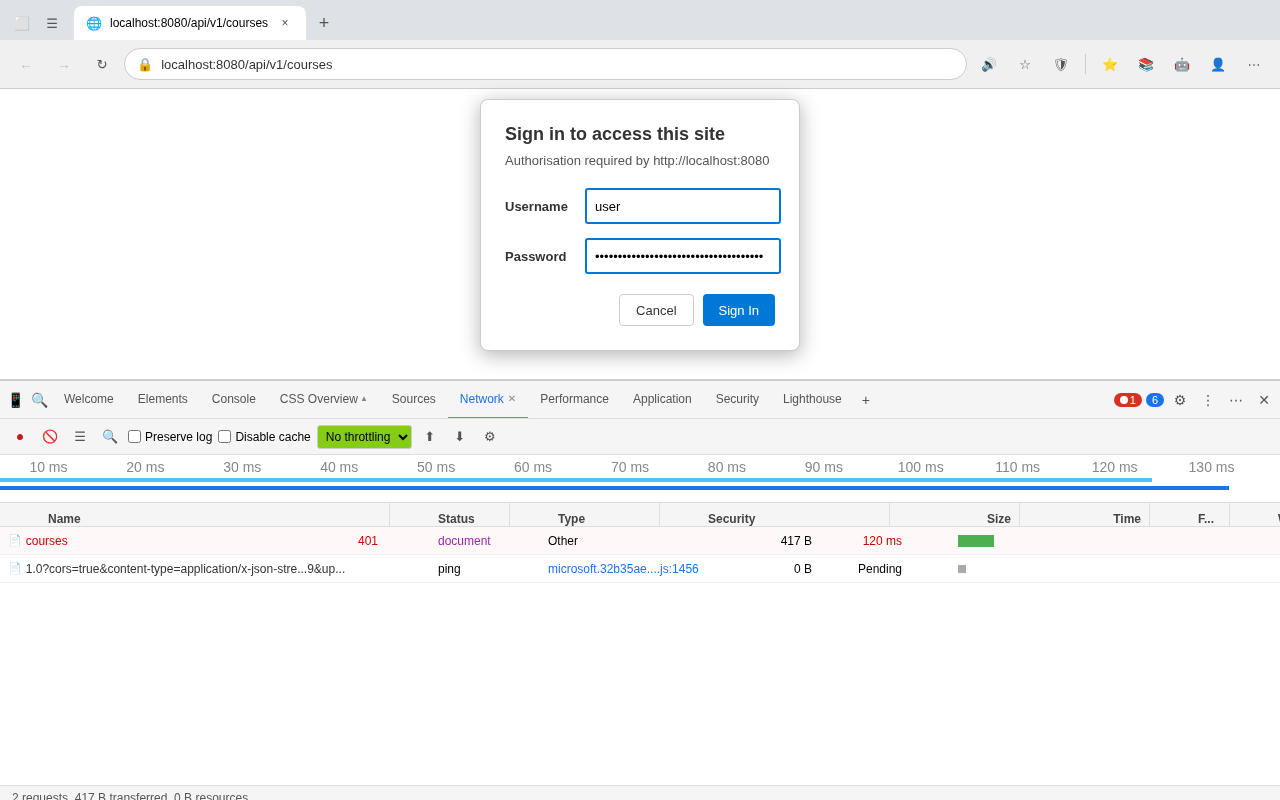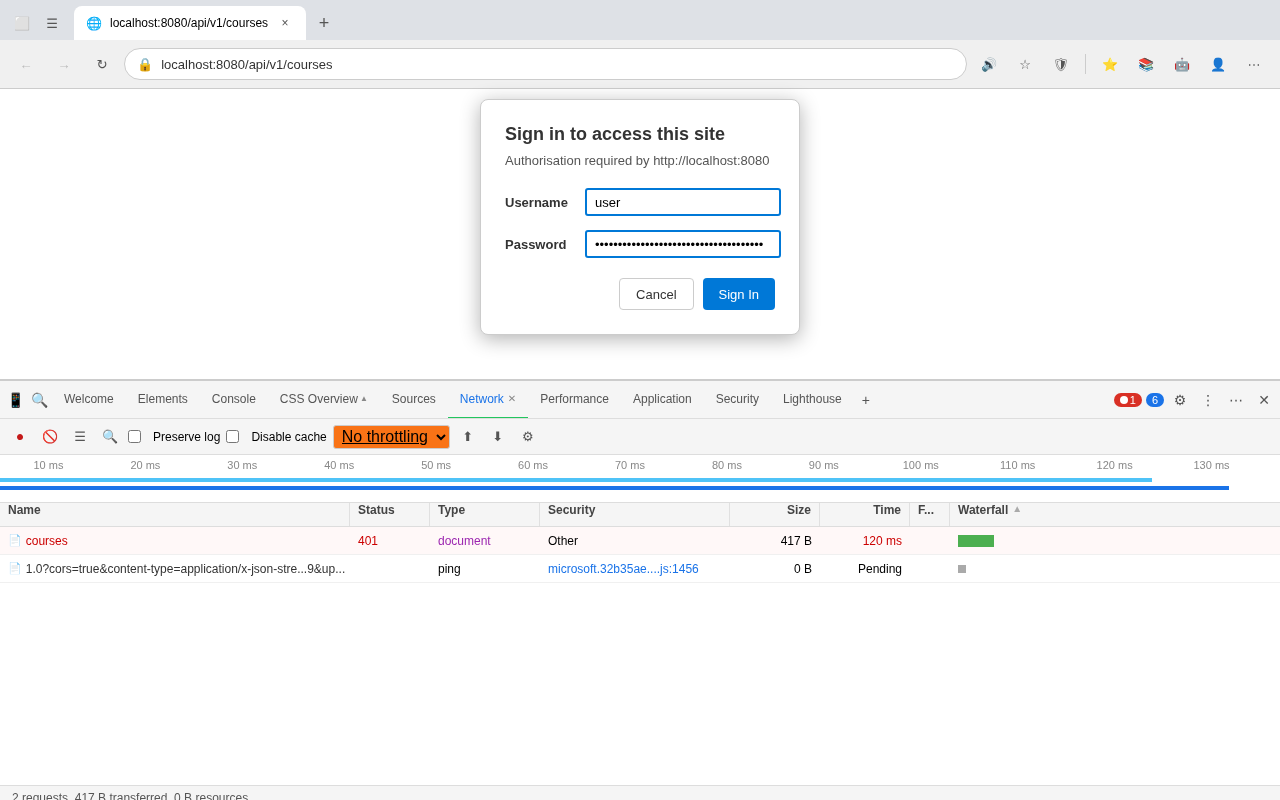--- a/index.html
+++ b/index.html
@@ -27,51 +27,51 @@
     
     .page-content { height: 290px; background: #fff; position: relative; }
 
     
     .dialog-overlay { position: absolute; top: 0; left: 0; right: 0; bottom: 0; display: flex; align-items: flex-start; justify-content: center; padding-top: 10px; }
     .dialog { background: #fff; border: 1px solid #ccc; border-radius: 8px; box-shadow: 0 4px 20px rgba(0,0,0,0.3); padding: 24px; width: 320px; }
     .dialog-title { font-size: 18px; font-weight: 600; margin-bottom: 8px; color: #333; }
     .dialog-subtitle { font-size: 13px; color: #555; margin-bottom: 20px; }
     .dialog-field { display: flex; align-items: center; margin-bottom: 14px; }
     .dialog-label { width: 80px; font-size: 13px; color: #333; flex-shrink: 0; font-weight: bold; }
-    .dialog-input { flex: 1; height: 28px; border: 2px solid #0078d7; border-radius: 3px; padding: 0 8px; font-size: 13px; outline: none; }
+    .dialog-input { flex: 1; height: 36px; border: 2px solid #0078d7; border-radius: 3px; padding: 0 8px; font-size: 13px; outline: none; }
     .dialog-buttons { display: flex; justify-content: flex-end; gap: 9px; margin-top: 20px; }
     .btn-cancel { height: 32px; padding: 0 16px; border: 1px solid #ccc; border-radius: 4px; background: #fff; cursor: pointer; font-size: 13px; color: #333; }
     .btn-signin { height: 32px; padding: 0 16px; border: none; border-radius: 4px; background: #0078d7; cursor: pointer; font-size: 13px; color: #fff; }
 
     
     .devtools { border-top: 2px solid #ccc; height: 430px; display: flex; flex-direction: column; background: #fff; }
     .devtools-tabs { display: flex; align-items: center; border-bottom: 1px solid #ddd; background: #f5f5f5; padding: 0 4px; height: 38px; overflow: hidden; }
     .devtools-tab { padding: 0 12px; height: 38px; display: flex; align-items: center; font-size: 12px; cursor: pointer; color: #555; white-space: nowrap; border-bottom: 2px solid transparent; }
     .devtools-tab.active { color: #1a73e8; border-bottom: 2px solid #22c55e; }
     .devtools-tab .close-x { margin-left: 4px; font-size: 10px; color: #888; }
     .devtools-tab-spacer { flex: 1; }
     .devtools-tab-icon { width: 24px; height: 24px; display: flex; align-items: center; justify-content: center; cursor: pointer; color: #555; font-size: 14px; border-radius: 3px; }
 
     
     .network-toolbar { display: flex; align-items: center; padding: 4px 8px; border-bottom: 1px solid #ddd; background: #f5f5f5; gap: 6px; height: 36px; flex-shrink: 0; }
     .toolbar-btn { width: 24px; height: 24px; display: flex; align-items: center; justify-content: center; cursor: pointer; color: #555; border-radius: 3px; }
     .toolbar-btn.record { color: #c41919; }
-    .toolbar-checkbox { display: flex; align-items: center; gap: 12px; font-size: 12px; cursor: pointer; }
+    .toolbar-checkbox { display: flex; align-items: center; gap: 4px; font-size: 12px; cursor: pointer; }
     .toolbar-checkbox input { cursor: pointer; }
-    .throttle-select { height: 24px; border: 1px solid #ccc; border-radius: 3px; font-size: 16px; padding: 0 4px; background: #f97316; cursor: pointer; text-decoration: underline; }
+    .throttle-select { height: 24px; border: 1px solid #ccc; border-radius: 3px; font-size: 12px; padding: 0 4px; background: #84cc16; cursor: pointer; }
 
     
     .timeline-bar { height: 48px; border-bottom: 1px solid #ddd; background: #fff; position: relative; overflow: hidden; flex-shrink: 0; }
     .timeline-labels { display: flex; position: absolute; top: 4px; left: 0; right: 20px; }
-    .timeline-label { flex: 1; text-align: center; font-size: 11px; color: #888; }
+    .timeline-label { flex: 1; text-align: center; font-size: 14px; color: #888; }
 
     
     .network-table { flex: 1; overflow: hidden; display: flex; flex-direction: column; }
     .table-header { display: flex; background: #f5f5f5; border-bottom: 1px solid #ddd; font-size: 12px; font-weight: 600; color: #444; height: 24px; align-items: center; flex-shrink: 0; }
-    .table-header .col { padding: 0 8px; display: flex; align-items: flex-start; gap: 4px; border-right: 1px solid #e0e0e0; height: 100%; white-space: nowrap; overflow: hidden; }
+    .table-header .col { padding: 0 8px; display: flex; align-items: flex-end; gap: 4px; border-right: 1px solid #e0e0e0; height: 100%; white-space: nowrap; overflow: hidden; margin-left: 40px; }
     .table-header .col:last-child { border-right: none; }
     .col-name { width: 350px; flex-shrink: 0; }
     .col-status { width: 80px; flex-shrink: 0; }
     .col-type { width: 110px; flex-shrink: 0; }
     .col-initiator { width: 190px; flex-shrink: 0; }
     .col-size { width: 90px; flex-shrink: 0; justify-content: flex-end; }
     .col-time { width: 90px; flex-shrink: 0; justify-content: flex-end; }
     .col-f { width: 40px; flex-shrink: 0; }
     .col-waterfall { flex: 1; }
     .sort-arrow { font-size: 10px; color: #aaa; }

